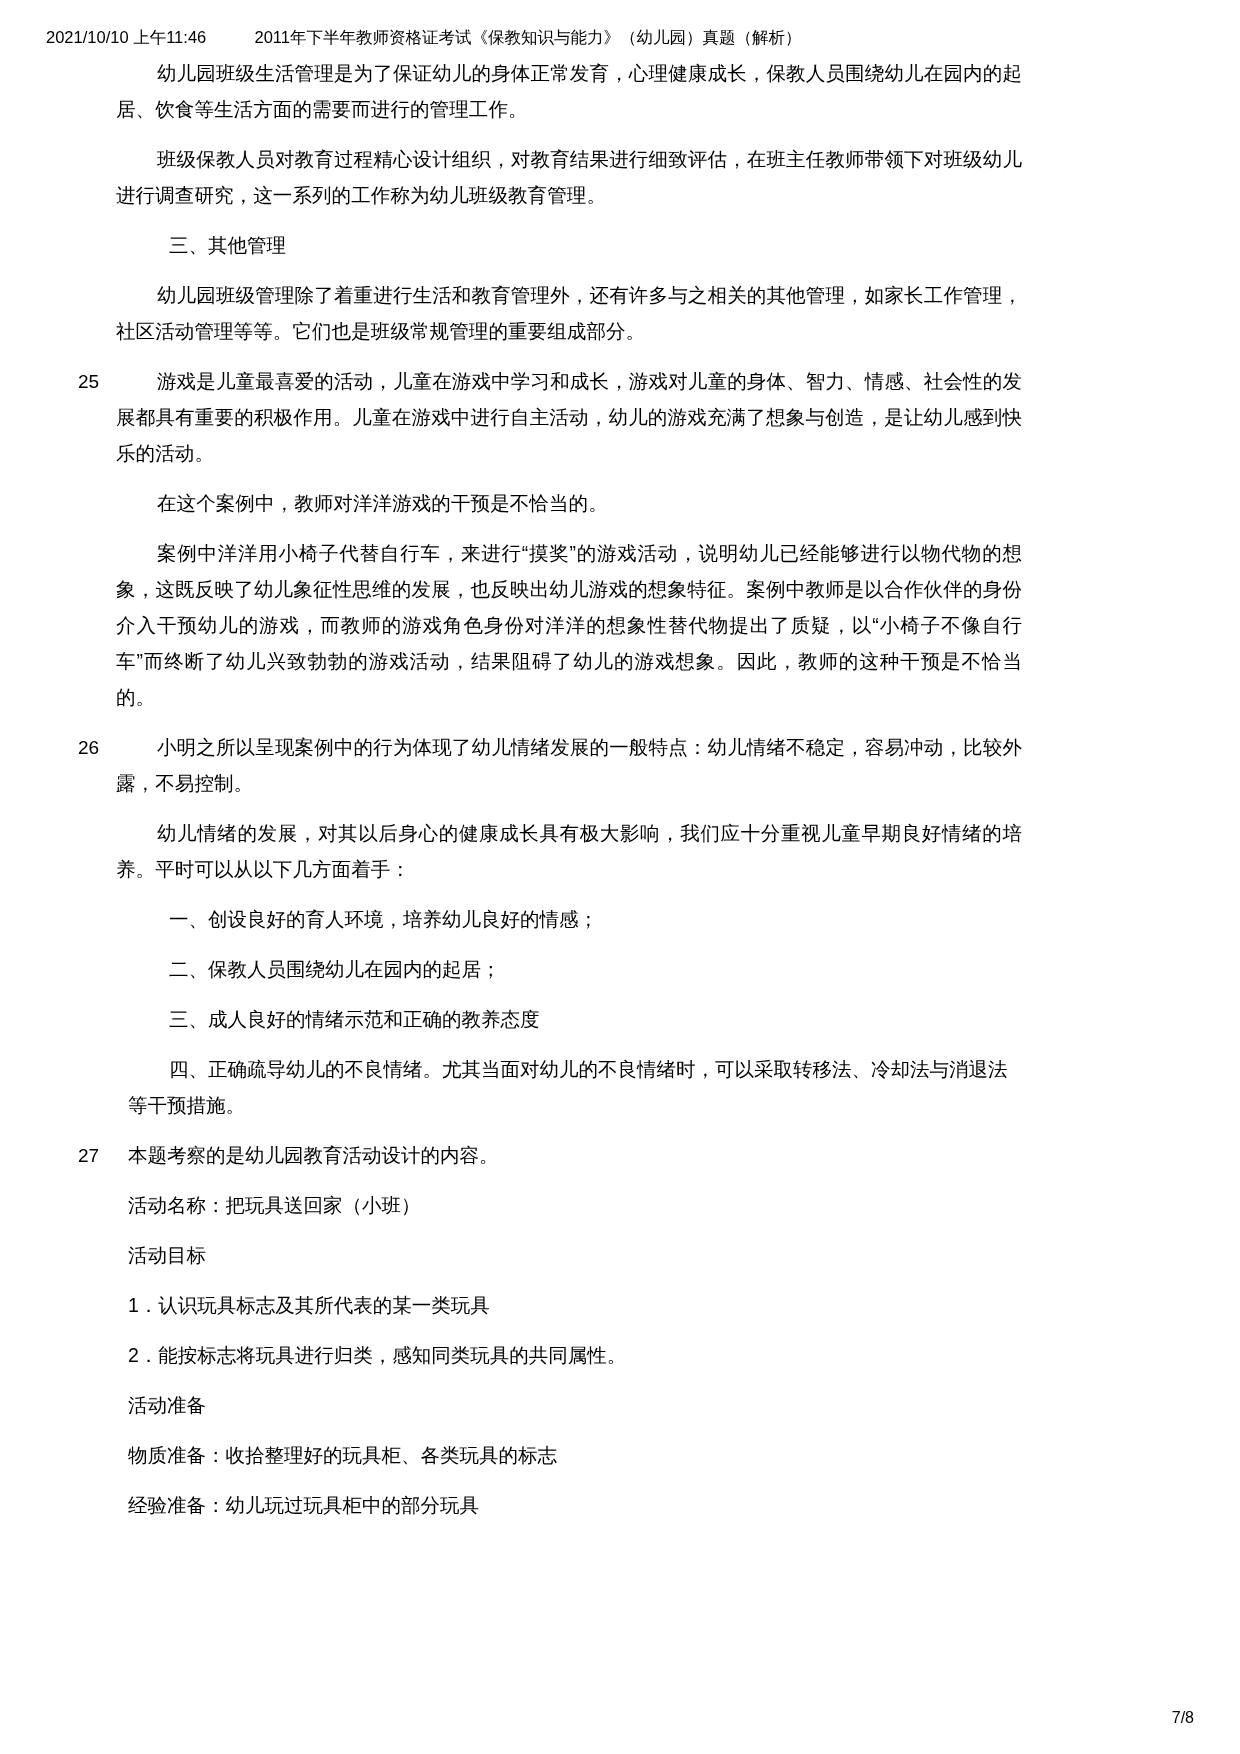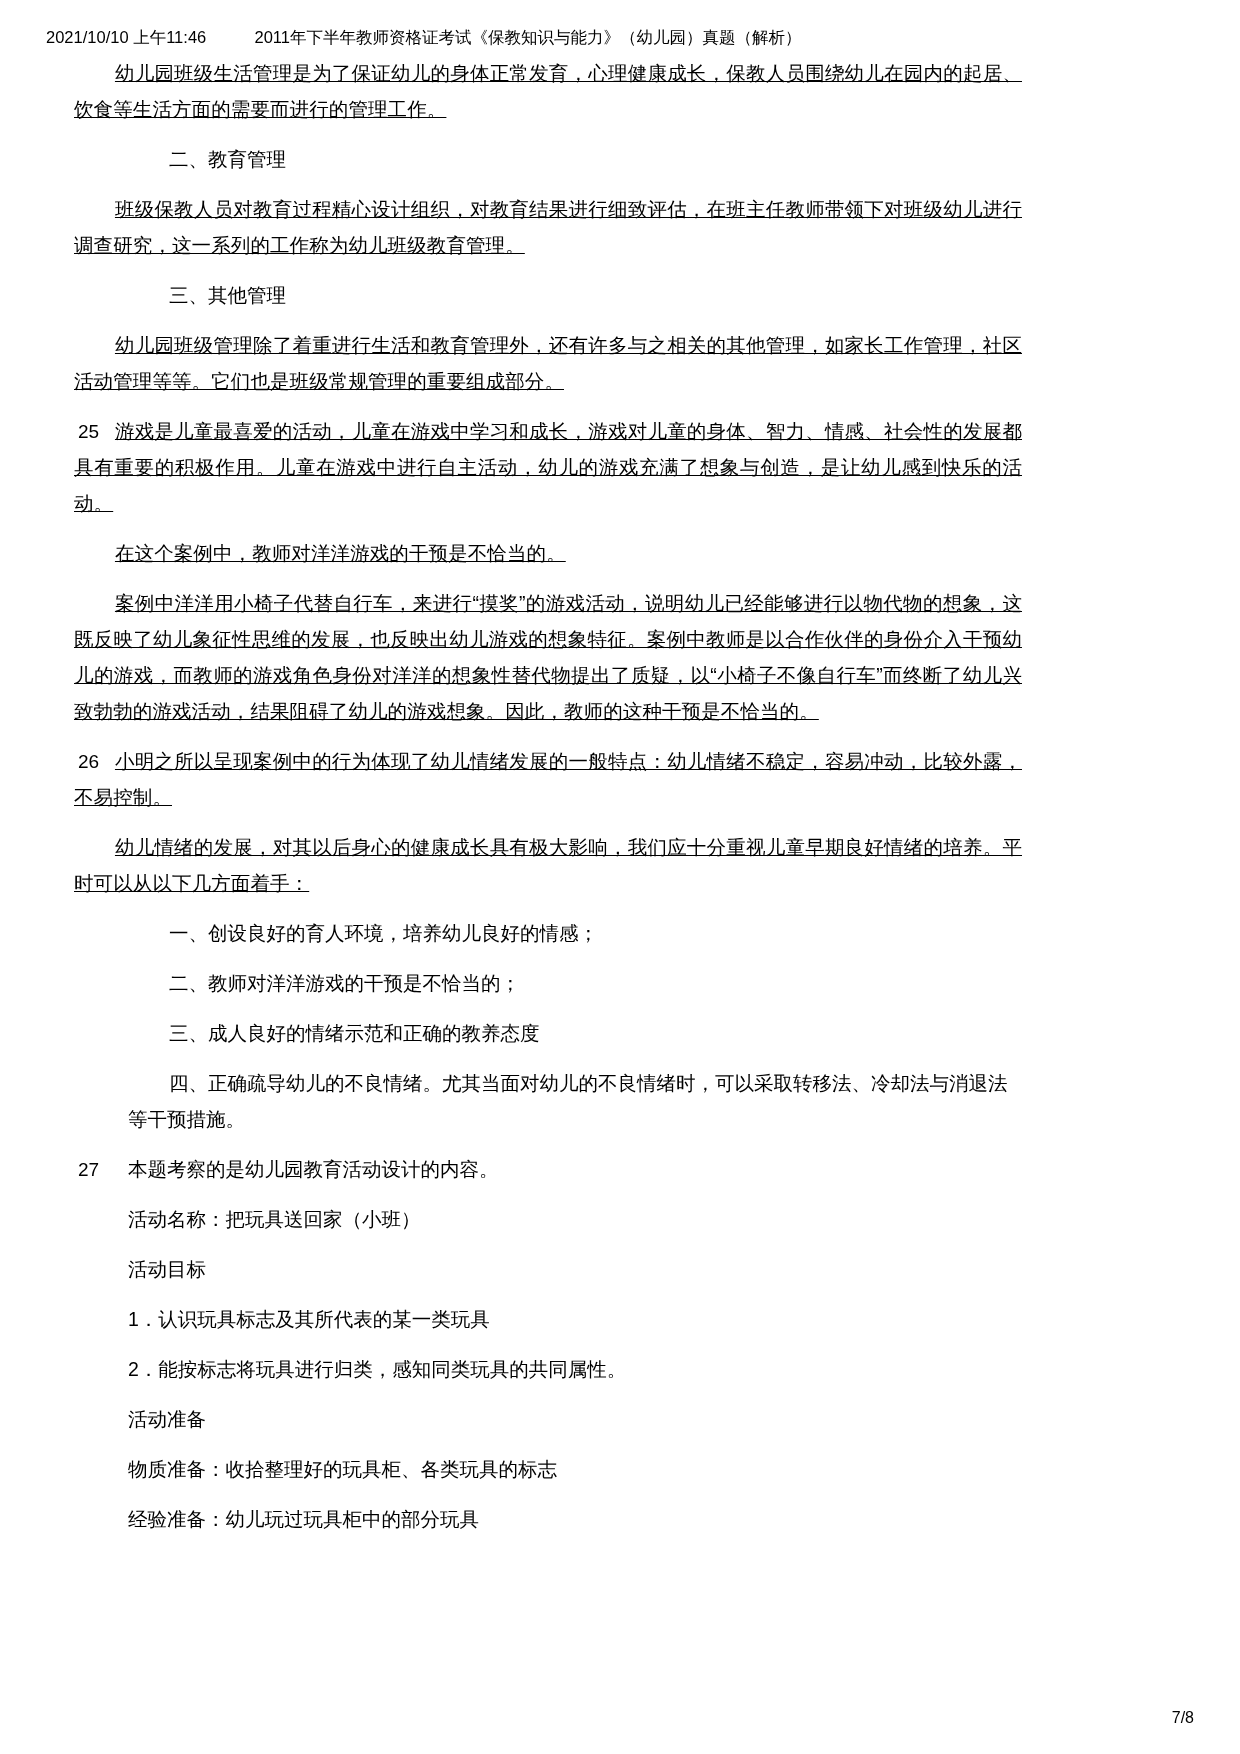--- a/index.html
+++ b/index.html
@@ -69,27 +69,26 @@
   .row .qnum {
     position: absolute;
     left: 78px;
     top: 4px;
     width: 34px;
     font-size: 19px;
     line-height: 29.5px;
     text-align: left;
   }
   .para {
-    margin: 0 218px 0 74px;
+    margin: 0 218px 0 116px;
     font-size: 19.5px;
     line-height: 36px;
     text-align: justify;
     text-justify: inter-ideograph;
     letter-spacing: 0.1px;
-    text-decoration: underline;
   }
   .para.indent {
     text-indent: 2.1em;
   }
 
   .heading {
     margin: 0 218px 0 128px;
     font-size: 19.5px;
     line-height: 36px;
     text-indent: 2.1em;
@@ -127,23 +126,20 @@
     <div class="hdr-title">2011年下半年教师资格证考试《保教知识与能力》（幼儿园）真题（解析）</div>
   </div>
 
   <div class="content">
 
     <div class="row">
       <div class="para indent">幼儿园班级生活管理是为了保证幼儿的身体正常发育，心理健康成长，保教人员围绕幼儿在园内的起居、饮食等生活方面的需要而进行的管理工作。</div>
     </div>
 
     <div class="row">
-      <div class="heading">二、教育管理</div>
-    </div>
-    <div class="row">
       <div class="para indent">班级保教人员对教育过程精心设计组织，对教育结果进行细致评估，在班主任教师带领下对班级幼儿进行调查研究，这一系列的工作称为幼儿班级教育管理。</div>
     </div>
 
     <div class="row">
       <div class="heading">三、其他管理</div>
     </div>
     <div class="row">
       <div class="para indent">幼儿园班级管理除了着重进行生活和教育管理外，还有许多与之相关的其他管理，如家长工作管理，社区活动管理等等。它们也是班级常规管理的重要组成部分。</div>
     </div>
 
@@ -165,21 +161,21 @@
       <div class="para indent">小明之所以呈现案例中的行为体现了幼儿情绪发展的一般特点：幼儿情绪不稳定，容易冲动，比较外露，不易控制。</div>
     </div>
     <div class="row">
       <div class="para indent">幼儿情绪的发展，对其以后身心的健康成长具有极大影响，我们应十分重视儿童早期良好情绪的培养。平时可以从以下几方面着手：</div>
     </div>
 
     <div class="row">
       <div class="listline">一、创设良好的育人环境，培养幼儿良好的情感；</div>
     </div>
     <div class="row">
-      <div class="listline">二、教师对洋洋游戏的干预是不恰当的；</div>
+      <div class="listline">二、保教人员围绕幼儿在园内的起居；</div>
     </div>
     <div class="row">
       <div class="listline">三、成人良好的情绪示范和正确的教养态度</div>
     </div>
     <div class="row">
       <div class="listline">四、正确疏导幼儿的不良情绪。尤其当面对幼儿的不良情绪时，可以采取转移法、冷却法与消退法等干预措施。</div>
     </div>
 
     <div class="row">
       <div class="qnum">27</div>

